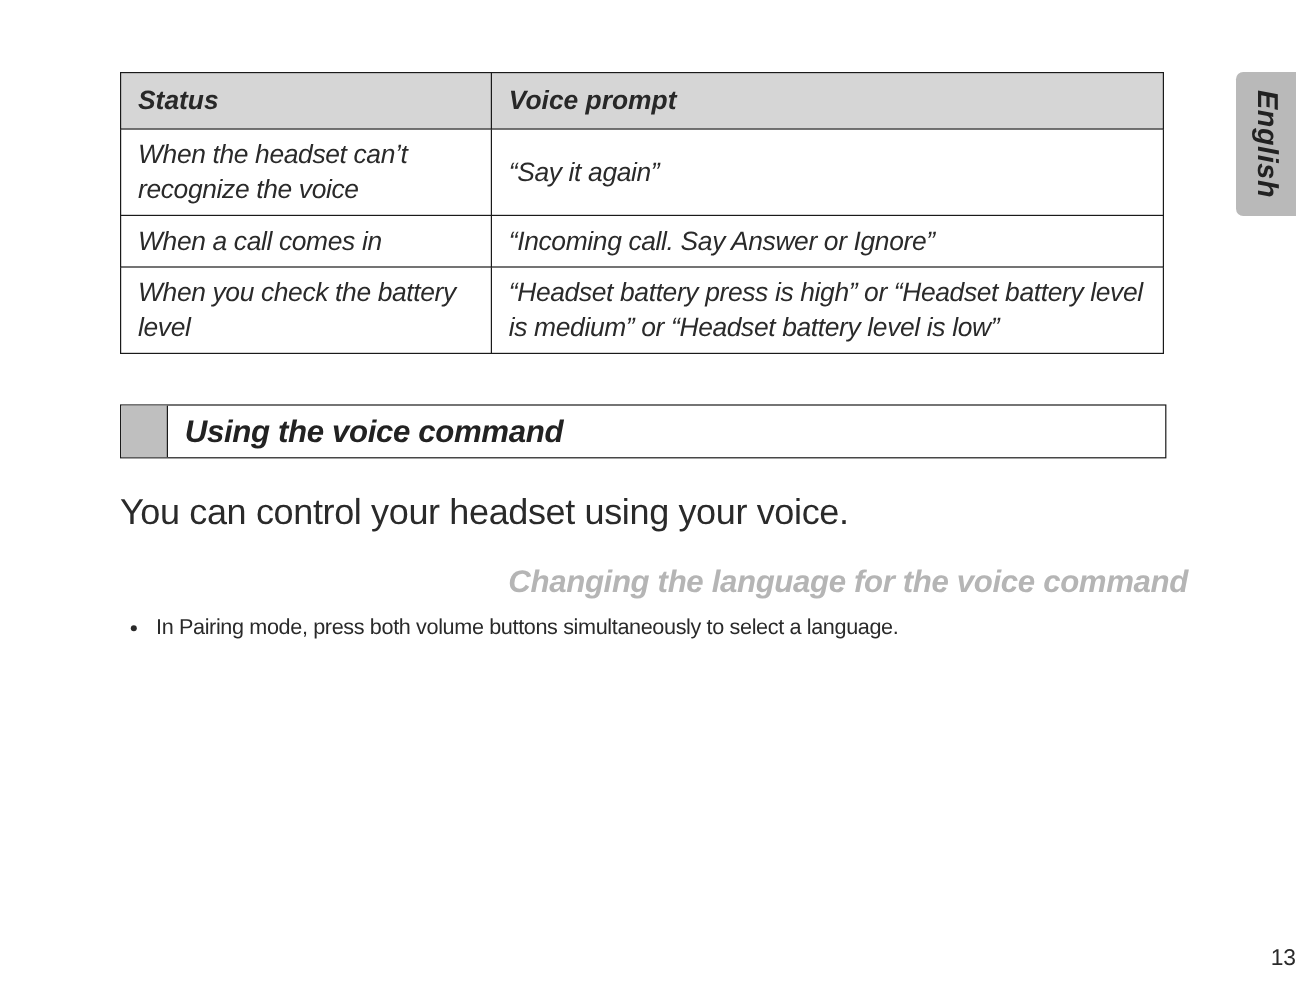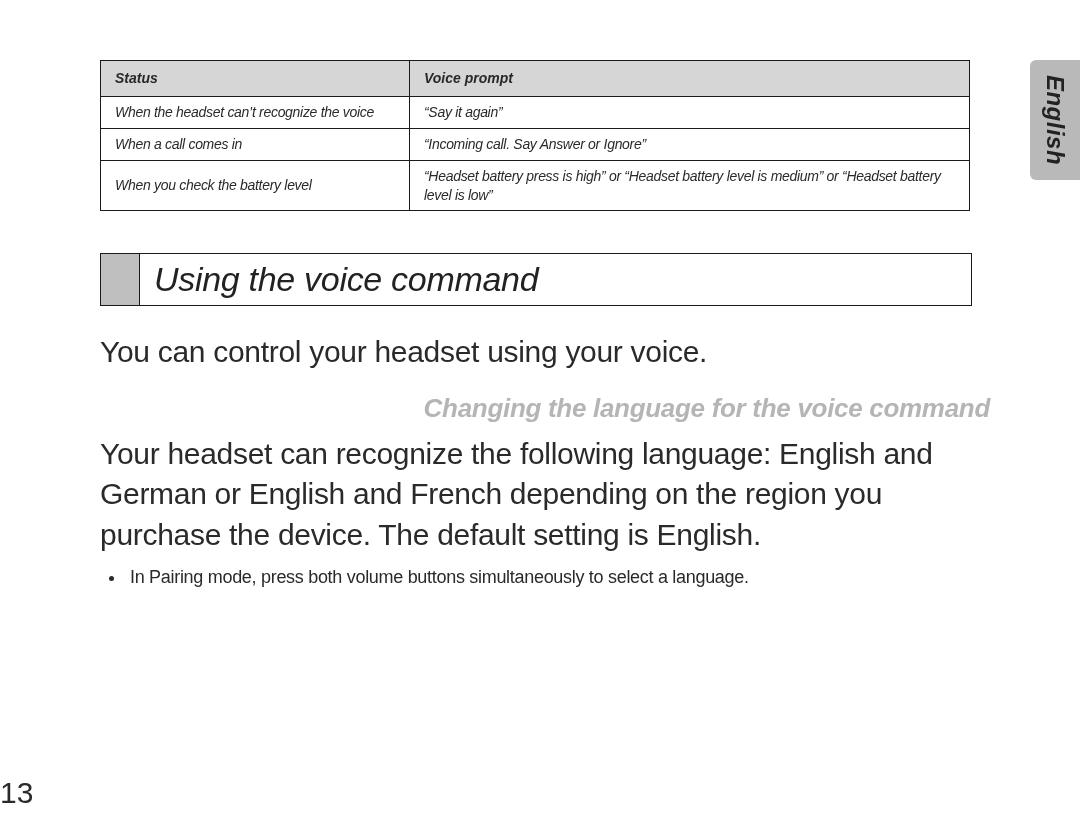--- a/index.html
+++ b/index.html
@@ -37,21 +37,21 @@
     font-weight: 700;
     font-style: italic;
     font-size: 24px;
     color: #222;
     letter-spacing: 0.5px;
   }
 
   table.voice {
     width: 870px;
     border-collapse: collapse;
-    font-size: 14px;
+    font-size: 22px;
     line-height: 1.35;
   }
   table.voice th, table.voice td {
     border: 1.5px solid #1a1a1a;
     padding: 6px 14px;
     vertical-align: middle;
     text-align: left;
     font-weight: 400;
     font-style: italic;
   }
@@ -79,23 +79,23 @@
     align-items: stretch;
   }
   .section-bar .block {
     width: 38px;
     background: #bfbfbf;
     border-right: 1.5px solid #1a1a1a;
   }
   .section-bar .title {
     flex: 1;
     padding: 6px 14px;
-    font-weight: 400;
+    font-weight: 700;
     font-style: italic;
-    font-size: 34px;
+    font-size: 26px;
     color: #222;
     letter-spacing: -0.3px;
   }
 
   p.body {
     margin: 26px 0 0 0;
     font-size: 30px;
     width: 870px;
     letter-spacing: -0.3px;
     line-height: 1.35;
@@ -119,22 +119,22 @@
     line-height: 1.35;
     letter-spacing: -0.3px;
   }
   ul.bullets li { padding-left: 4px; }
 
   .pagenum {
     position: absolute;
     bottom: 30px;
     width: 100%;
     left: 0;
-    text-align: left;
-    font-size: 30px;
+    text-align: right;
+    font-size: 19px;
   }
 </style>
 </head>
 <body>
 
 <div class="page">
 
   <div class="lang-tab">
     <span>English</span>
   </div>
@@ -164,21 +164,20 @@
 
   <div class="section-bar">
     <div class="block"></div>
     <div class="title">Using the voice command</div>
   </div>
 
   <p class="body">You can control your headset using your voice.</p>
 
   <h3 class="subhead">Changing the language for the voice command</h3>
 
-  <p class="body" style="margin-top:6px;">Your headset can recognize the following language: English and German or English and French depending on the region you purchase the device. The default setting is English.</p>
 
   <ul class="bullets">
     <li>In Pairing mode, press both volume buttons simultaneously to select a language.</li>
   </ul>
 
   <div class="pagenum">13</div>
 
 </div>
 
 </body></html>

